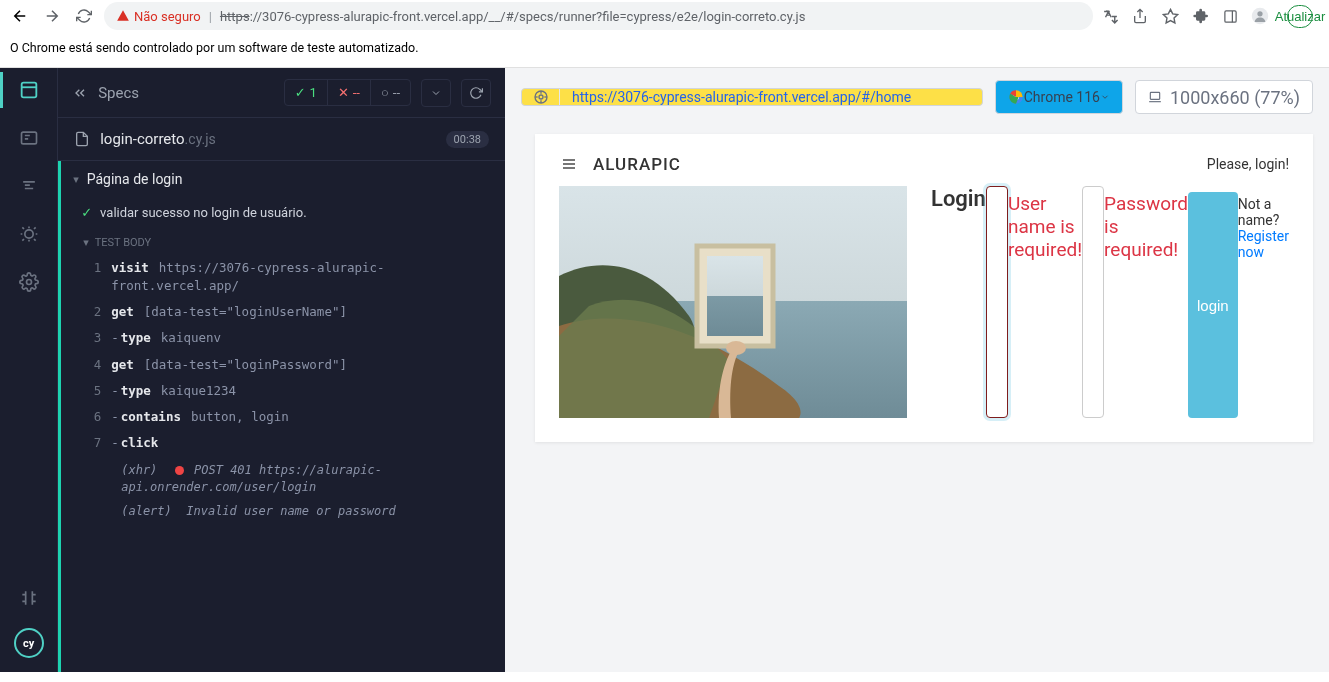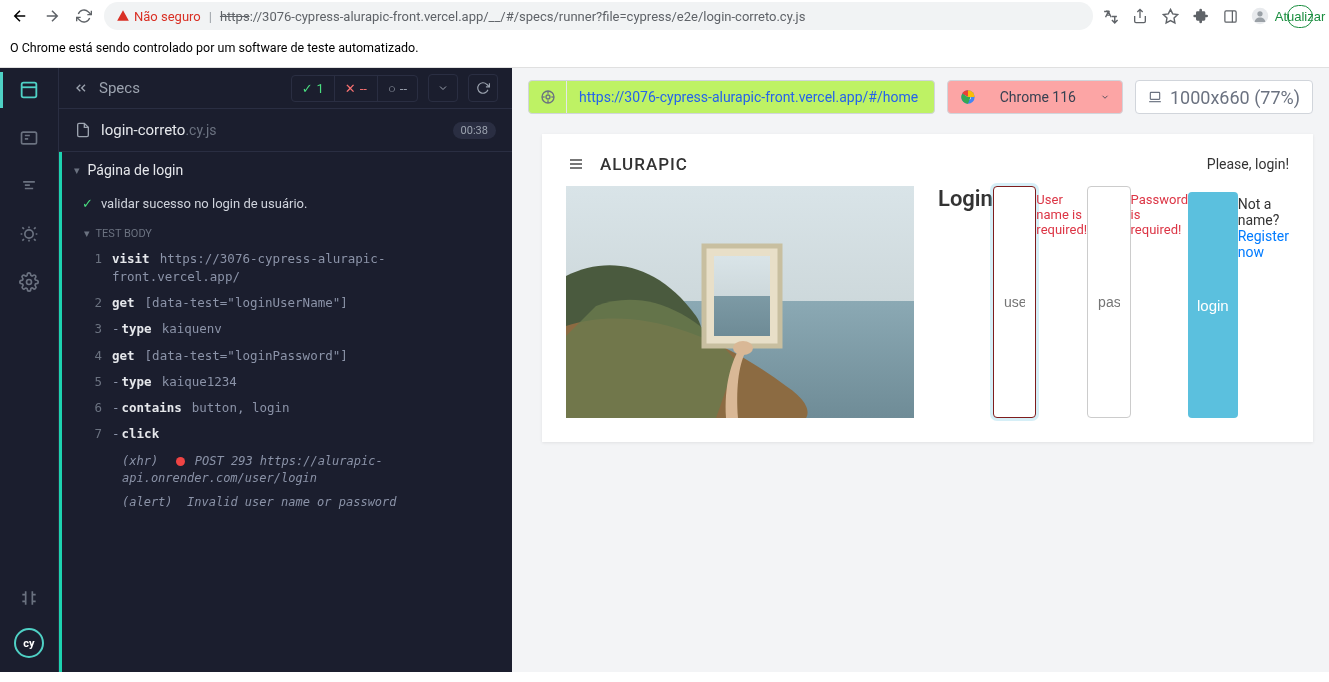--- a/index.html
+++ b/index.html
@@ -25,21 +25,21 @@
 
 .icon-rail { width: 58px; background: #1b1e2e; display: flex; flex-direction: column; align-items: center; padding-top: 10px; gap: 24px; color: #6b7280; }
 .rail-item { width: 24px; height: 24px; display: flex; align-items: center; justify-content: center; position: relative; }
 .rail-item.active { color: #4fd1c5; }
 .rail-item.active::before { content: ''; position: absolute; left: -17px; top: -6px; bottom: -6px; width: 3px; background: #4fd1c5; }
 .rail-bottom { margin-top: auto; padding-bottom: 14px; display: flex; flex-direction: column; align-items: center; gap: 20px; }
 .cypress-logo { width: 30px; height: 30px; border-radius: 50%; border: 2px solid #4fd1c5; display: flex; align-items: center; justify-content: center; font-size: 11px; color: #fff; font-weight: bold; }
 
 
 .spec-panel { width: 454px; background: #1b1e2e; color: #cfd3dc; display: flex; flex-direction: column; border-left: 1px solid #2a2e42; }
-.spec-header { display: flex; align-items: center; height: 41px; padding: 0 14px; border-bottom: 1px solid #2a2e42; }
+.spec-header { display: flex; align-items: center; height: 50px; padding: 0 14px; border-bottom: 1px solid #2a2e42; }
 .specs-title { display: flex; align-items: center; gap: 10px; color: #9ca3af; font-size: 15px; }
 .spec-stats { margin-left: auto; display: flex; align-items: center; gap: 0; }
 .stat-pill { display: flex; align-items: center; border: 1px solid #2a2e42; border-radius: 4px; overflow: hidden; }
 .stat-cell { padding: 5px 10px; display: flex; align-items: center; gap: 4px; border-right: 1px solid #2a2e42; font-size: 13px; }
 .stat-cell:last-child { border-right: none; }
 .pass { color: #4ade80; }
 .fail { color: #f87171; }
 .pending { color: #9ca3af; }
 .chevron-box, .reload-box { width: 30px; height: 28px; border: 1px solid #2a2e42; border-radius: 4px; display: flex; align-items: center; justify-content: center; margin-left: 10px; color: #9ca3af; }
 
@@ -63,41 +63,41 @@
 .cmd-name { color: #e5e7eb; font-weight: bold; }
 .cmd-arg { color: #8b93a8; margin-left: 10px; }
 .dash { color: #8b93a8; margin-right: 2px; }
 .xhr-row { padding: 6px 12px 2px 60px; font-family: ui-monospace, Menlo, Consolas, monospace; font-size: 12px; color: #8b93a8; font-style: italic; line-height: 1.4; }
 .red-dot { display: inline-block; width: 9px; height: 9px; border-radius: 50%; background: #ef4444; margin: 0 3px; vertical-align: middle; }
 .alert-row { padding: 6px 12px 8px 60px; font-family: ui-monospace, Menlo, Consolas, monospace; font-size: 12px; color: #8b93a8; font-style: italic; }
 
 
 .aut-panel { flex: 1; background: #f3f4f6; display: flex; flex-direction: column; }
 .aut-topbar { display: flex; align-items: center; gap: 12px; padding: 12px 16px; }
-.aut-url-wrap { flex: 1; display: flex; align-items: center; border: 1px solid #d1d5db; border-radius: 4px; background: #bef264; height: 34px; }
+.aut-url-wrap { flex: 1; display: flex; align-items: flex-start; border: 1px solid #d1d5db; border-radius: 4px; background: #fde047; height: 18px; }
 .selector-btn { width: 38px; display: flex; align-items: center; justify-content: center; border-right: 1px solid #e5e7eb; height: 100%; color: #6b7280; }
 .aut-url { padding: 0 12px; color: #2563eb; font-size: 14px; }
-.browser-chip { display: flex; align-items: center; gap: 24px; border: 1px solid #d1d5db; border-radius: 4px; background: #fca5a5; height: 34px; padding: 0 12px; color: #374151; font-size: 14px; }
+.browser-chip { display: flex; align-items: center; gap: 0; border: 1px solid #d1d5db; border-radius: 4px; background: #0ea5e9; height: 34px; padding: 0 12px; color: #374151; font-size: 14px; }
 .viewport-chip { display: flex; align-items: center; gap: 8px; border: 1px solid #d1d5db; border-radius: 4px; background: #fff; height: 34px; padding: 0 12px; color: #6b7280; font-size: 18px; }
 
 .aut-viewport { margin: 8px 16px 16px 30px; background: #fff; box-shadow: 0 1px 3px rgba(0,0,0,0.08); }
 .app-header { display: flex; align-items: center; padding: 20px 24px 12px; }
 .hamburger { margin-right: 14px; color: #333; }
 .brand { font-size: 17px; letter-spacing: 1px; color: #333; font-weight: 500; }
 .please-login { margin-left: auto; color: #333; font-size: 14px; }
 
 .app-body { display: flex; gap: 24px; padding: 0 24px 24px; }
 .photo-box { width: 348px; height: 232px; overflow: hidden; position: relative; }
 .photo-svg { width: 100%; height: 100%; }
 
 .login-col { flex: 1; display: flex; flex-direction: row; }
 .login-title { text-align: center; font-size: 22px; color: #333; font-weight: 600; margin-bottom: 18px; }
 .login-input { width: 100%; border: 1px solid #ccc; border-radius: 4px; padding: 9px 10px; font-size: 14px; color: #555; outline: none; }
 .login-input.active { border: 1px solid #7f1d1d; box-shadow: 0 0 0 3px rgba(91,192,222,0.25); }
-.err-msg { color: #dc3545; font-size: 13px; margin-top: 6px; margin-bottom: 10px; }
+.err-msg { color: #dc3545; font-size: 19px; margin-top: 6px; margin-bottom: 10px; }
 .login-btn { width: 100%; background: #5bc0de; color: #fff; border: none; border-radius: 4px; padding: 9px; font-size: 15px; margin-top: 6px; }
 .register-line { margin-top: 10px; font-size: 14px; color: #333; }
 .register-link { color: #007bff; }
 
 svg { display: block; }
 </style>
 </head>
 <body>
 
 <div class="browser-bar">
@@ -288,21 +288,21 @@
             <span class="cmd-num">6</span>
             <span class="cmd-body"><span class="dash">-</span><span class="cmd-name">contains</span><span class="cmd-arg">button, login</span></span>
           </div>
           <div class="cmd-row">
             <span class="cmd-num">7</span>
             <span class="cmd-body"><span class="dash">-</span><span class="cmd-name">click</span></span>
           </div>
         </div>
 
       <div class="xhr-row">
-        <span>(xhr)</span> &nbsp;<span class="red-dot"></span> <span>POST 293</span> <span>https://alurapic-api.onrender.com/user/login</span>
+        <span>(xhr)</span> &nbsp;<span class="red-dot"></span> <span>POST 401</span> <span>https://alurapic-api.onrender.com/user/login</span>
       </div>
       <div class="alert-row">
         <span>(alert)</span>&nbsp;&nbsp;<span>Invalid user name or password</span>
       </div>
     </div>
   </div>
 
   <div class="aut-panel">
     <div class="aut-topbar">
       <div class="aut-url-wrap">

